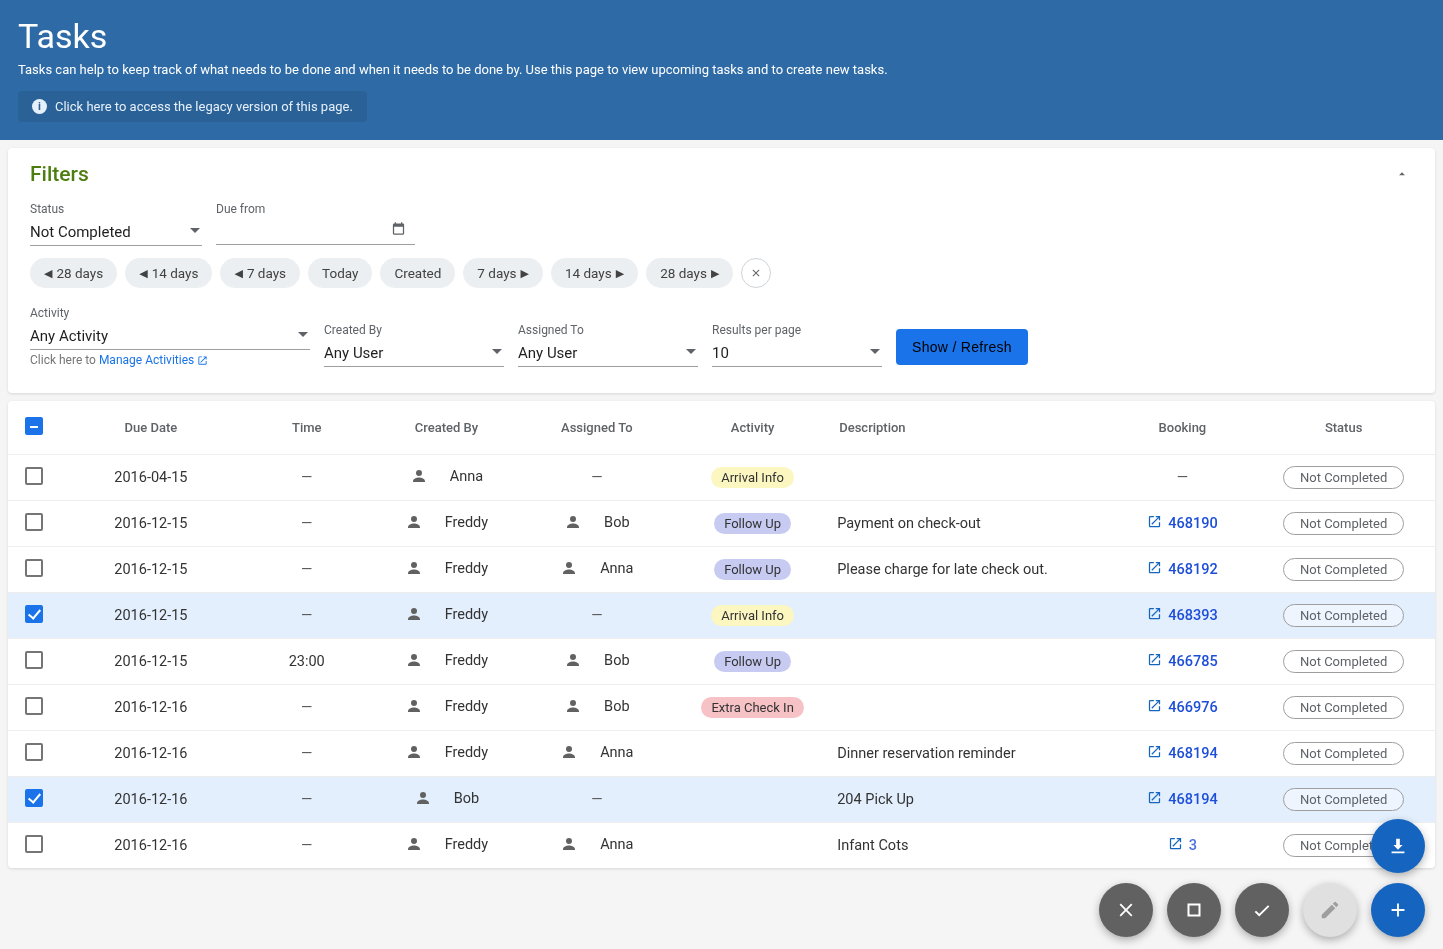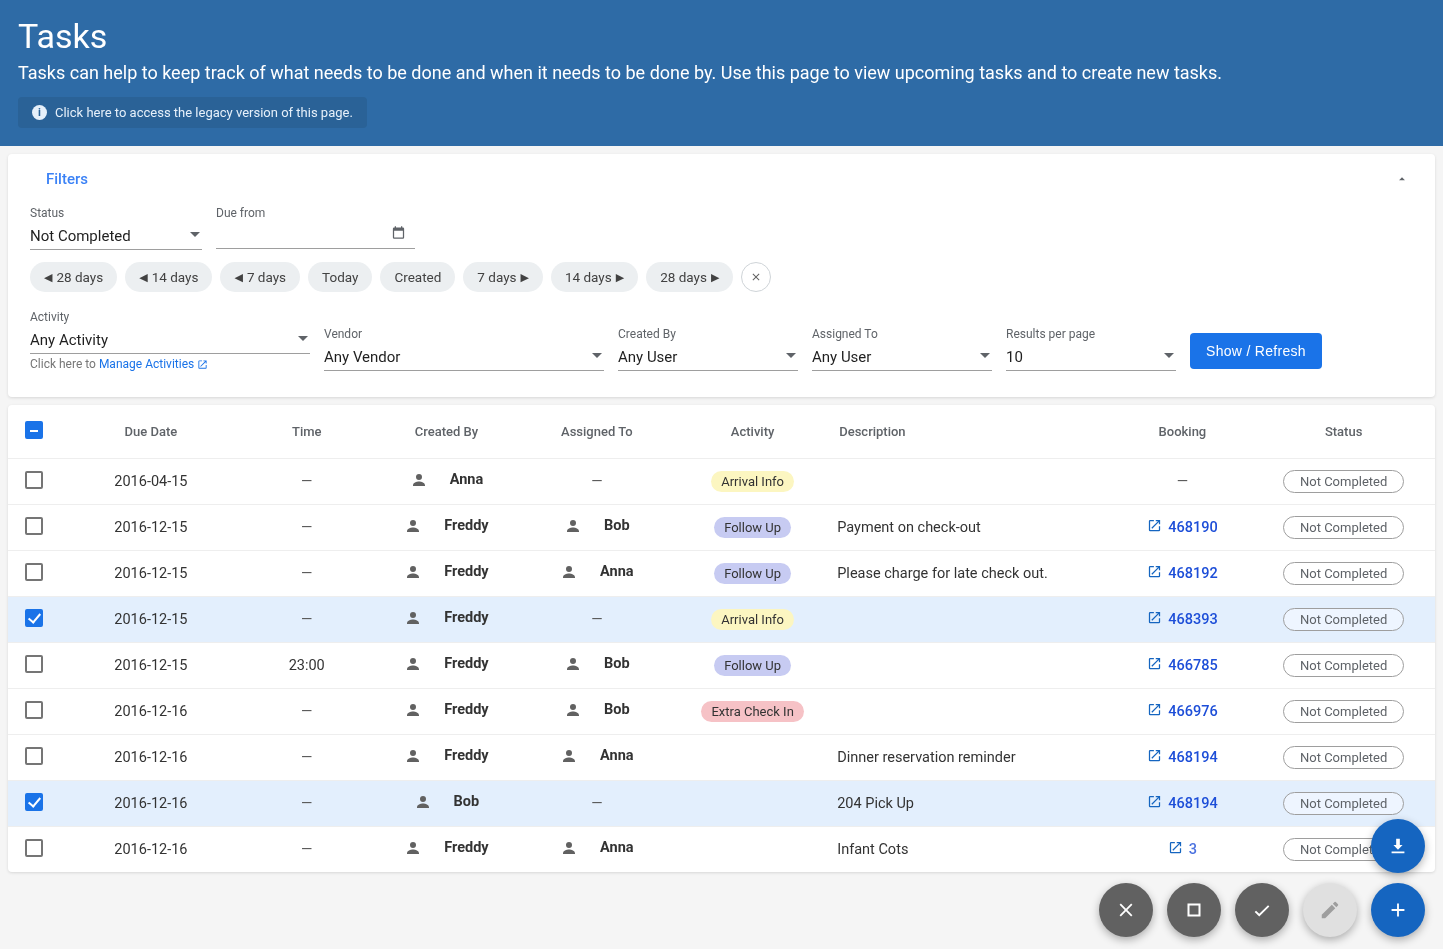--- a/index.html
+++ b/index.html
@@ -1,29 +1,29 @@
 <!DOCTYPE html>
 <html><head>
 <meta charset="utf-8">
 <style>
 * { box-sizing: border-box; margin: 0; padding: 0; }
 body { font-family: Roboto, Arial, sans-serif; background: #f5f5f5; color: #212121; font-size: 14px; }
 
 
 .header { background: #2e6ba6; color: #fff; padding: 16px 18px 18px; }
 .page-title { font-size: 34px; font-weight: 400; margin-bottom: 6px; }
-.page-subtitle { font-size: 18px; margin-bottom: 14px; }
+.page-subtitle { font-size: 13px; margin-bottom: 14px; }
 .legacy-notice { display: inline-flex; align-items: center; gap: 8px; background: #2a6297; color: #e6f0fa; padding: 8px 14px; border-radius: 4px; font-size: 13px; }
 .legacy-notice .info-icon { width: 15px; height: 15px; border-radius: 50%; background: #e6f0fa; color: #2a6297; display: inline-flex; align-items: center; justify-content: center; font-weight: bold; font-size: 11px; }
 
 
 .card { background: #fff; margin: 8px; border-radius: 4px; box-shadow: 0 1px 3px rgba(0,0,0,.12); }
 .filters-card { padding: 14px 22px 14px; }
 .filters-head { display: flex; justify-content: space-between; align-items: center; margin-bottom: 16px; }
-.filters-title { font-size: 15px; font-weight: 500; color: #3b82f6; margin-left: 16px; }
+.filters-title { font-size: 21px; font-weight: 500; color: #4d7c0f; }
 .chev { width: 22px; height: 22px; display: flex; align-items: center; justify-content: center; cursor: pointer; }
 .chev svg { width: 14px; height: 14px; fill: #5f6368; }
 
 .filter-row { display: flex; gap: 14px; flex-wrap: wrap; margin-bottom: 12px; }
 .field { display: flex; flex-direction: column; }
 .field-label { font-size: 12px; color: #5f6368; margin-bottom: 1px; }
 .field-input { border: none; border-bottom: 1px solid #9e9e9e; padding: 6px 0 4px; font-size: 15px; color: #1f1f1f; background: transparent; min-height: 28px; }
 .field-input.with-caret { padding-right: 22px; }
 .field-wrap { position: relative; }
 .field-caret { position: absolute; right: 2px; bottom: 7px; pointer-events: none; }
@@ -38,21 +38,21 @@
 .chip-arrow { font-size: 11px; }
 .chip-clear { width: 30px; height: 30px; border: 1px solid #cfd4d8; background: #fff; border-radius: 50%; display: inline-flex; align-items: center; justify-content: center; color: #616161; cursor: pointer; }
 
 .row2 .field { flex: 1; min-width: 150px; }
 .row2 .field .field-wrap { width: 100%; }
 .row2 .field-input { width: 100%; }
 
 .helper-text { font-size: 12px; color: #767676; margin-top: 3px; }
 .helper-text a { color: #1a73e8; text-decoration: none; }
 
-.show-btn { background: #1a73e8; color: #ffffff; border: none; border-radius: 4px; padding: 0 16px; height: 36px; font-size: 14px; font-weight: 500; cursor: pointer; align-self: flex-end; margin-bottom: 2px; letter-spacing: .3px; }
+.show-btn { background: #1a73e8; color: #000000; border: none; border-radius: 4px; padding: 0 16px; height: 36px; font-size: 14px; font-weight: 500; cursor: pointer; align-self: flex-end; margin-bottom: 2px; letter-spacing: .3px; }
 
 
 .table-card { margin: 8px; border-radius: 4px; background: #fff; box-shadow: 0 1px 3px rgba(0,0,0,.12); overflow: hidden; }
 table { width: 100%; border-collapse: collapse; table-layout: fixed; }
 th { font-weight: 500; color: #5f6368; font-size: 13px; text-align: center; padding: 16px 6px; }
 td { text-align: center; font-size: 14.5px; color: #333; padding: 11px 6px; border-top: 1px solid #eee; vertical-align: middle; }
 tr.selected td { background: #e3effd; }
 
 .col-chk { width: 48px; }
 .col-due { width: 170px; }
@@ -63,21 +63,21 @@
 .col-desc { width: 260px; text-align: left !important; }
 .col-booking { width: 130px; }
 .col-status { width: 170px; }
 
 .cbx { width: 18px; height: 18px; border: 2px solid #757575; border-radius: 2px; display: inline-block; }
 .cbx.indet { background: #1a73e8; border-color: #1a73e8; position: relative; }
 .cbx.indet::after { content: ""; position: absolute; left: 3px; right: 3px; top: 6.5px; height: 2.5px; background: #fff; }
 .cbx.checked { background: #1a73e8; border-color: #1a73e8; position: relative; }
 .cbx.checked::after { content: ""; position: absolute; left: 4px; top: 0px; width: 5px; height: 10px; border: solid #fff; border-width: 0 2.5px 2.5px 0; transform: rotate(40deg); }
 
-.person { display: inline-flex; align-items: center; gap: 22px; justify-content: center; font-weight: bold; }
+.person { display: inline-flex; align-items: flex-end; gap: 22px; justify-content: center; }
 .person-icon { width: 18px; height: 18px; }
 .person-icon svg { width: 18px; height: 18px; fill: #616161; }
 
 .activity-badge { display: inline-block; padding: 3px 10px; border-radius: 12px; font-size: 13px; color: #333; }
 .badge-arrival { background: #fcf6c1; }
 .badge-follow { background: #c7cbf2; }
 .badge-extra { background: #f6c2c6; }
 
 .booking-link { display: inline-flex; align-items: center; gap: 6px; color: #1d4ed8; font-weight: 500; font-size: 14.5px; text-decoration: none; justify-content: center; }
 .open-icon svg { width: 15px; height: 15px; fill: #1565c0; }
@@ -186,29 +186,20 @@
       <div class="field-wrap">
         <div class="field-input with-caret">Any Activity</div>
         <span class="field-caret"><svg viewBox="0 0 10 10">
               <path d="M0 2l5 5 5-5z"></path>
             </svg></span>
       </div>
       <div class="helper-text">
         <span>Click here to </span><a href="#"><span>Manage Activities</span> <svg style="width:11px;height:11px;fill:#1a73e8;vertical-align:middle" viewBox="0 0 24 24">
               <path d="M14 3v2h3.59L7 15.59 8.41 17 19 6.41V10h2V3h-7zM5 5h6V3H5a2 2 0 00-2 2v14a2 2 0 002 2h14a2 2 0 002-2v-6h-2v6H5V5z"></path>
             </svg></a>
-      </div>
-    </div>
-    <div class="field" style="max-width:280px;">
-      <span class="field-label">Vendor</span>
-      <div class="field-wrap">
-        <div class="field-input with-caret">Any Vendor</div>
-        <span class="field-caret"><svg viewBox="0 0 10 10">
-              <path d="M0 2l5 5 5-5z"></path>
-            </svg></span>
       </div>
     </div>
     <div class="field" style="max-width:180px;">
       <span class="field-label">Created By</span>
       <div class="field-wrap">
         <div class="field-input with-caret">Any User</div>
         <span class="field-caret"><svg viewBox="0 0 10 10">
               <path d="M0 2l5 5 5-5z"></path>
             </svg></span>
       </div>

